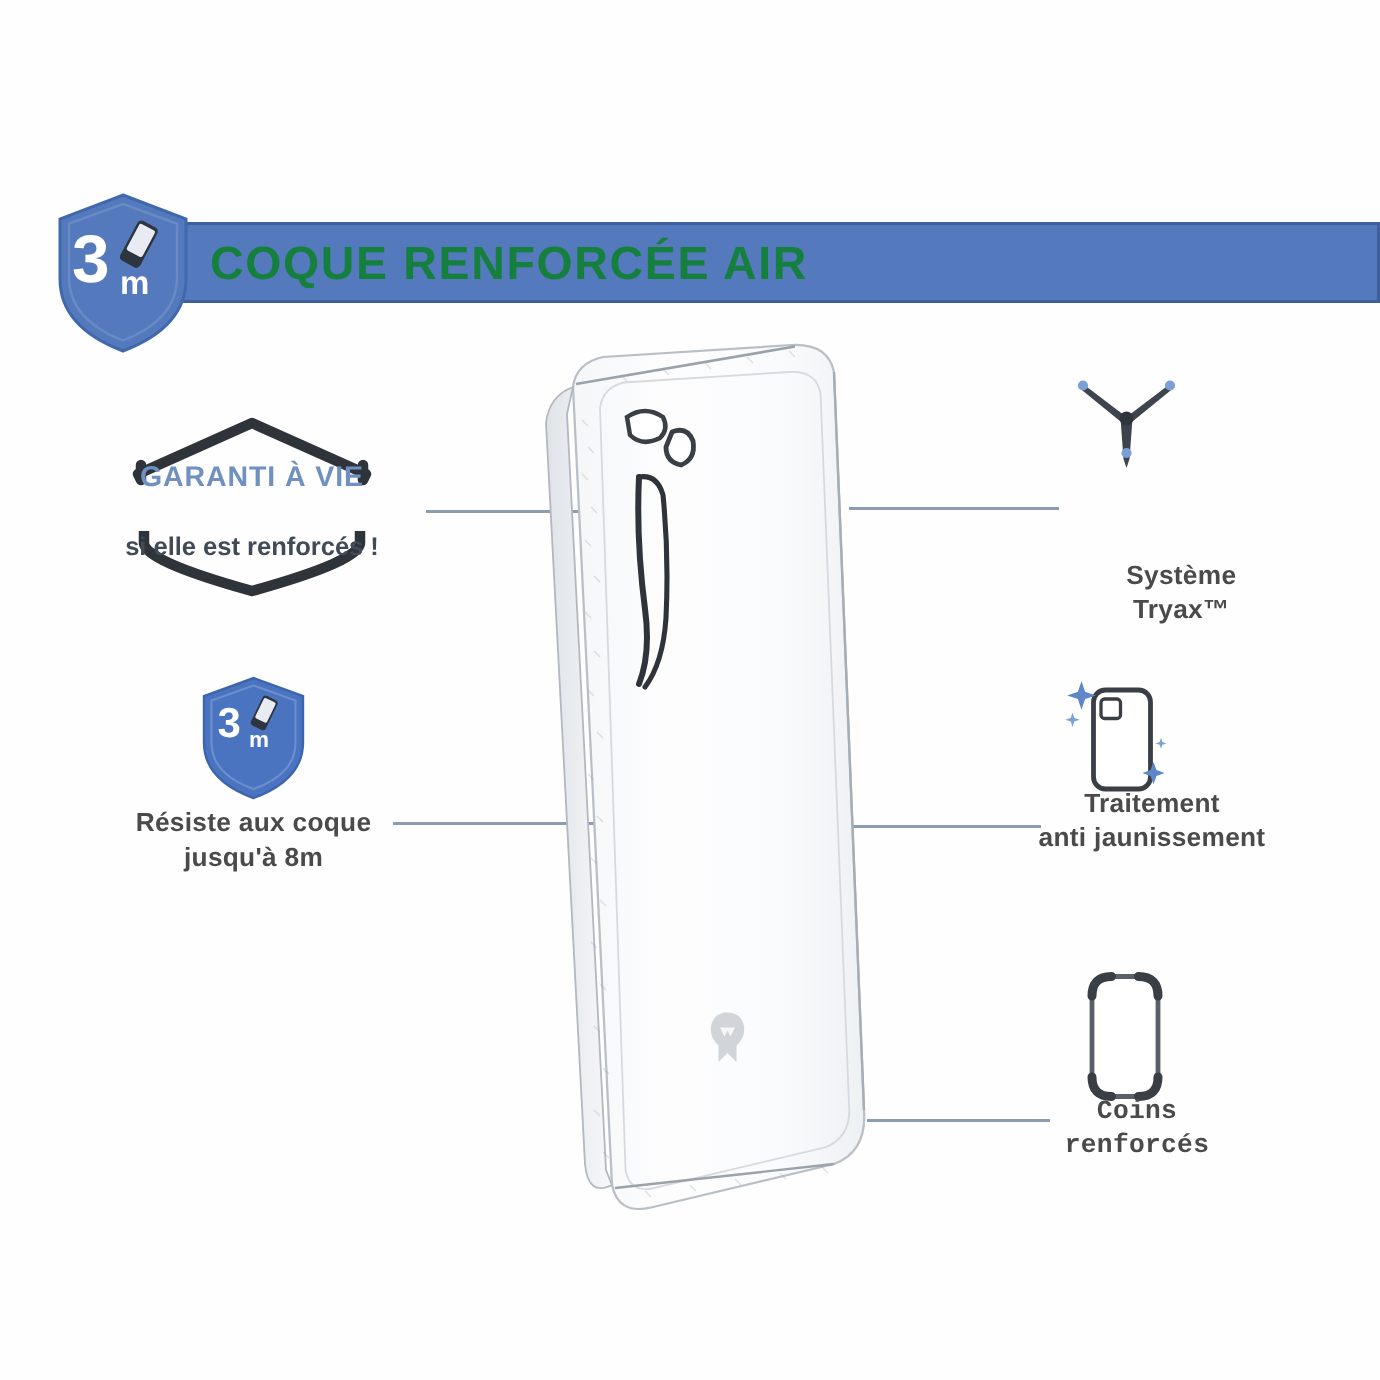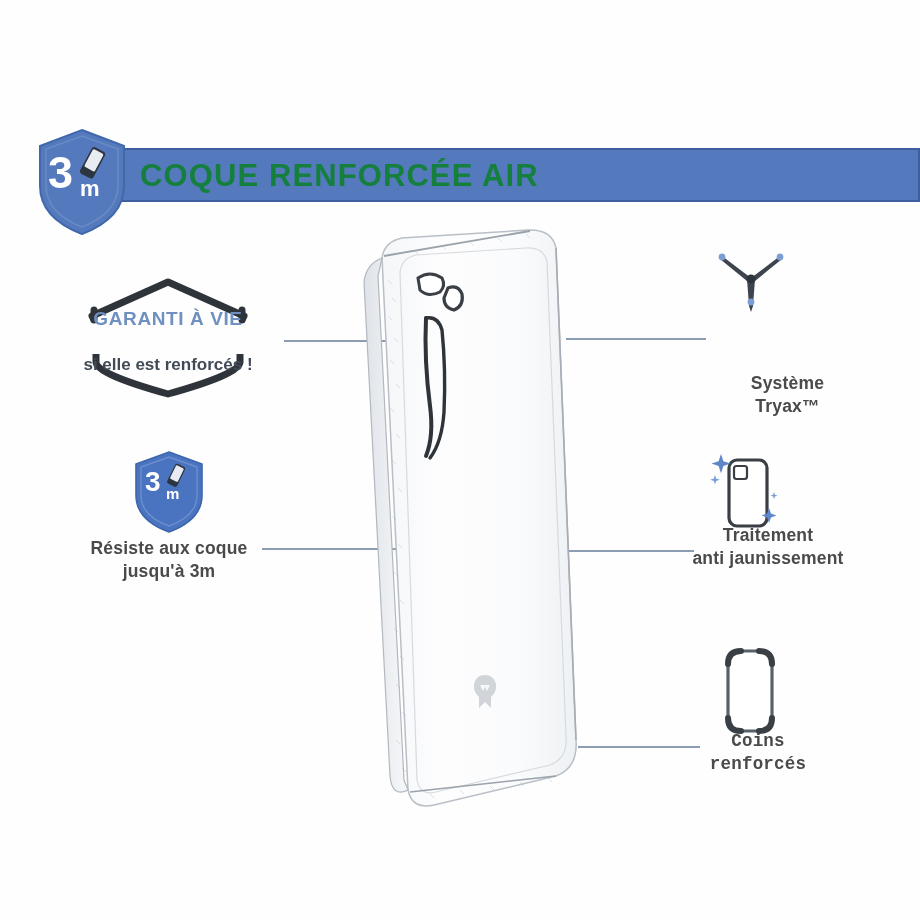--- a/index.html
+++ b/index.html
@@ -228,21 +228,21 @@
       <g transform="translate(43,13) rotate(26)">
         <rect x="0" y="0" width="11" height="22" rx="2.4" fill="#2d3540"></rect>
         <rect x="1.2" y="1.6" width="8.6" height="15" rx="1.2" fill="#e8ecf2"></rect>
       </g>
     </svg>
     <div class="d-num">3</div>
     <div class="d-m">m</div>
   </div>
   <div class="feature-label" id="drop-label">
     <span>Résiste aux coque</span><br>
-    <span>jusqu'à 3m</span>
+    <span>jusqu'à 8m</span>
   </div>
 
   <div class="feature-icon" id="tryax-icon">
     <svg width="74" height="66" viewBox="0 0 74 66">
       <path d="M37 30 L8 8 Q4 6 6 11 L33 33 Z" fill="#3d444e"></path>
       <path d="M37 30 L66 8 Q70 6 68 11 L41 33 Z" fill="#3d444e"></path>
       <path d="M33 31 L41 31 L39 58 L37 64 L35 58 Z" fill="#3d444e"></path>
       <circle cx="8" cy="9" r="3.4" fill="#7b9fd4"></circle>
       <circle cx="66" cy="9" r="3.4" fill="#7b9fd4"></circle>
       <circle cx="37" cy="54" r="3.4" fill="#7b9fd4"></circle>

